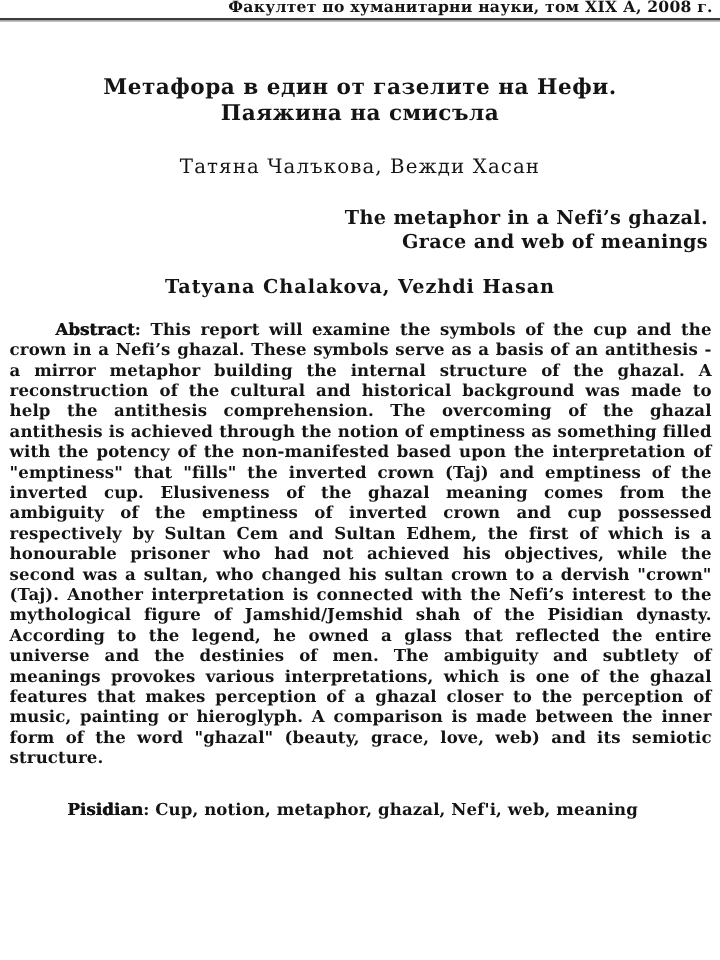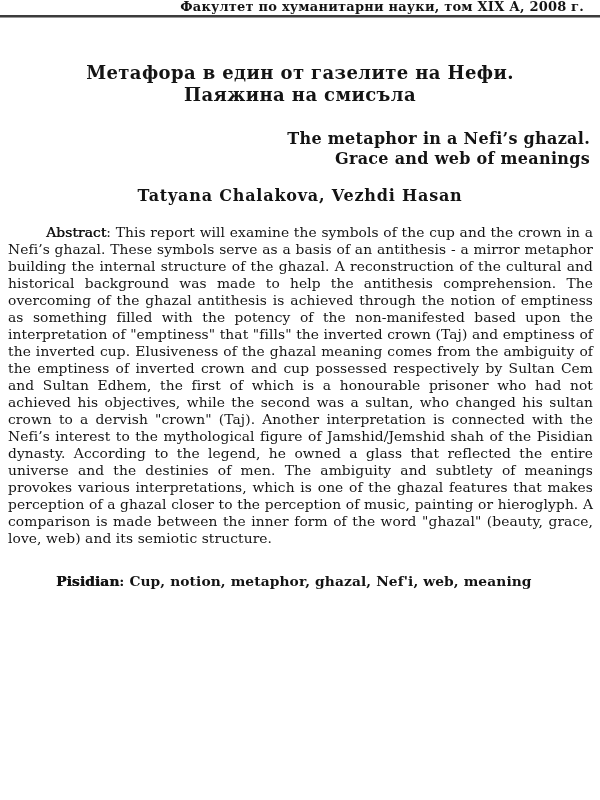--- a/index.html
+++ b/index.html
@@ -8,21 +8,21 @@
     background: #ffffff;
     color: #141414;
     font-family: "DejaVu Serif", "Liberation Serif", serif;
     position: relative;
     overflow: hidden;
   }
   .running-head {
     text-align: right;
     font-size: 13px;
     font-weight: bold;
-    padding: 0 16px 1px 0;
+    padding: 0 6px 1px 0;
     letter-spacing: 0.2px;
     line-height: 14px;
   }
   .rule {
     height: 0;
     border-top: 2px solid #3c3c3c;
     border-bottom: 1px solid #9a9a9a;
     width: 100%;
   }
   .title-bg {
@@ -54,21 +54,21 @@
     text-align: center;
     font-size: 16px;
     font-weight: bold;
     line-height: 20px;
     letter-spacing: 0.8px;
   }
   .abstract {
     margin: 18px 7px 0 8px;
     text-align: justify;
     font-size: 13.8px;
-    font-weight: normal;
+    font-weight: bold;
     line-height: 17px;
     letter-spacing: 0.1px;
     text-indent: 38px;
   }
   .keywords {
     margin: 26px 7px 0 8px;
     text-align: left;
     font-size: 13.8px;
     font-weight: bold;
     line-height: 17px;
@@ -97,20 +97,21 @@
 
   <div class="running-head">Факултет по хуманитарни науки, том XIX А, 2008 г.</div>
 
   <div class="rule"></div>
 
   <h1 class="title-bg" style="margin-bottom:0;">
     <div>Метафора в един от газелите на Нефи.</div>
     <div>Паяжина на смисъла</div>
   </h1>
 
+  <div class="authors-bg">Татяна Чалъкова, Вежди Хасан</div>
 
   <div class="title-en">
     <div>The metaphor in a Nefi’s ghazal.</div>
     <div>Grace and web of meanings</div>
   </div>
 
   <div class="authors-en">Tatyana Chalakova, Vezhdi Hasan</div>
 
   <p class="abstract">
     <span class="heavy-label">Abstract</span><span>: This report will examine the symbols of the cup and the crown in a Nefi’s ghazal. These symbols serve as a basis of an antithesis - a mirror metaphor building the internal structure of the ghazal. A reconstruction of the cultural and historical background was made to help the antithesis comprehension. The overcoming of the ghazal antithesis is achieved through the notion of emptiness as something filled with the potency of the non-manifested based upon the interpretation of "emptiness" that "fills" the inverted crown (Taj) and emptiness of the inverted cup. Elusiveness of the ghazal meaning comes from the ambiguity of the emptiness of inverted crown and cup possessed respectively by Sultan Cem and Sultan Edhem, the first of which is a honourable prisoner who had not achieved his objectives, while the second was a sultan, who changed his sultan crown to a dervish "crown" (Taj). Another interpretation is connected with the Nefi’s interest to the mythological figure of Jamshid/Jemshid shah of the Pisidian dynasty. According to the legend, he owned a glass that reflected the entire universe and the destinies of men. The ambiguity and subtlety of meanings provokes various interpretations, which is one of the ghazal features that makes perception of a ghazal closer to the perception of music, painting or hieroglyph. A comparison is made between the inner form of the word "ghazal" (beauty, grace, love, web) and its semiotic structure.</span>

